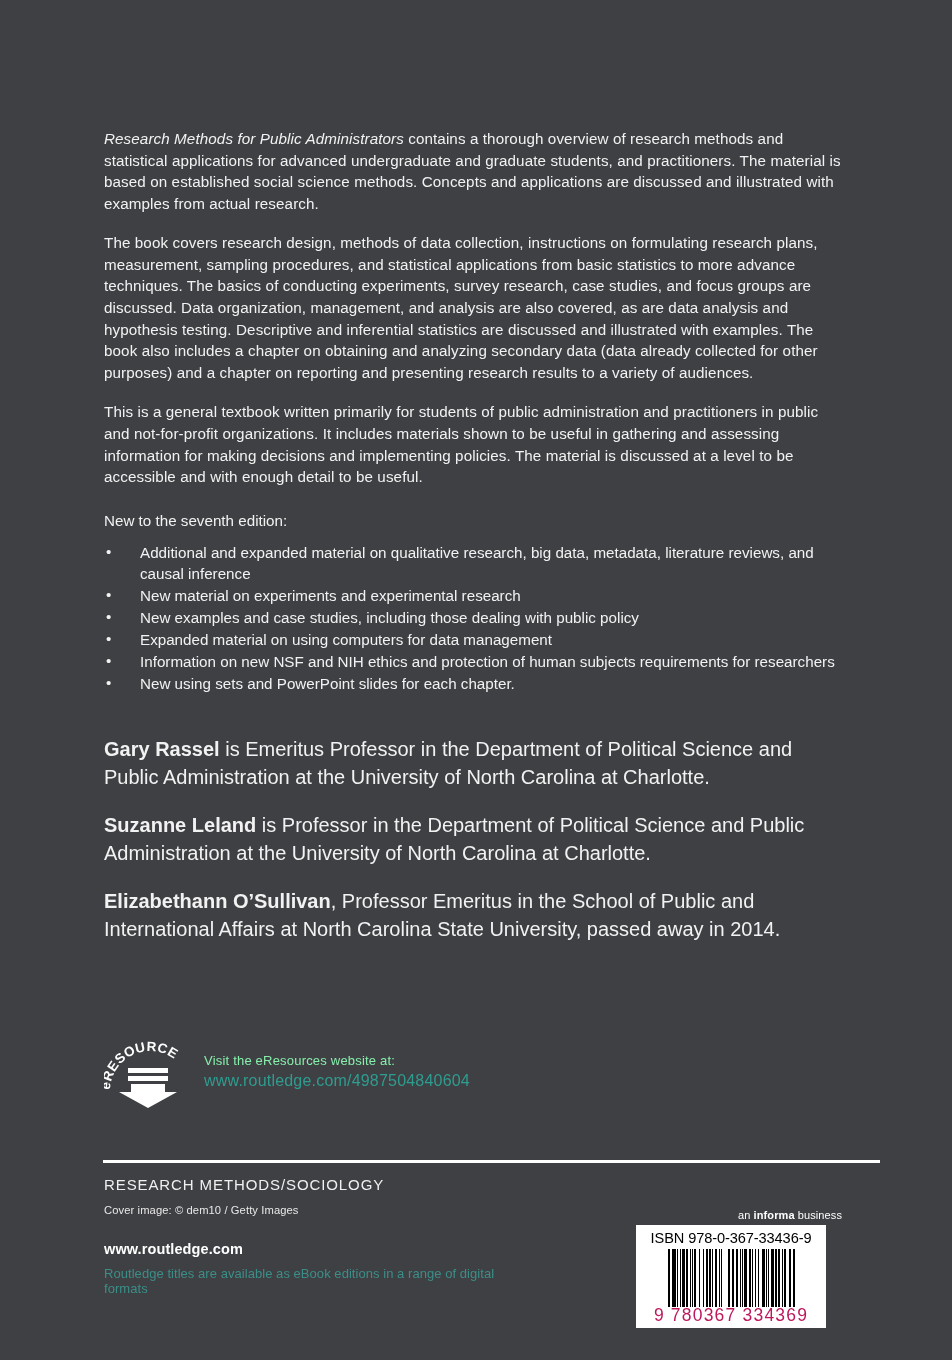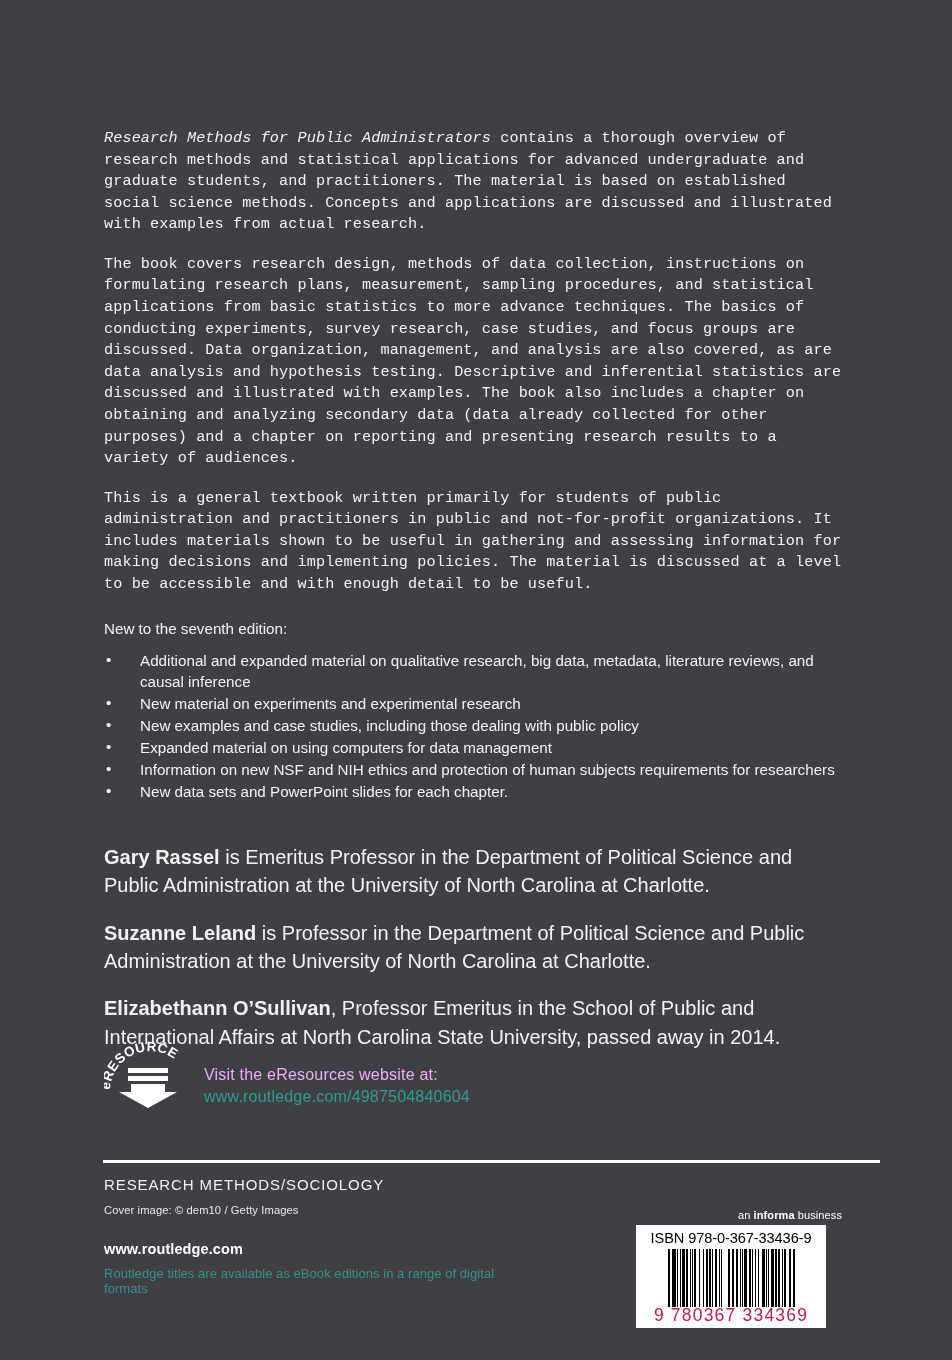--- a/index.html
+++ b/index.html
@@ -31,21 +31,20 @@
     width: 738px;
   }
 
   p.blurb {
     margin: 0 0 18px 0;
     font-size: 15.2px;
     line-height: 1.42;
     color: #f2f2f2;
     letter-spacing: 0.1px;
     text-align: left;
-    font-family: Liberation Mono, monospace;
   }
   p.blurb:last-child { margin-bottom: 0; }
 
   .title-italic {
     font-style: italic;
   }
 
   .new-edition-head {
     margin: 22px 0 12px 0;
     font-size: 15.2px;
@@ -103,25 +102,24 @@
     top: 0;
     width: 86px;
     height: 74px;
   }
   .eres-text {
     position: absolute;
     left: 100px;
     top: 16px;
   }
   .eres-line1 {
-    font-size: 16px;
-    color: #f0abfc;
+    font-size: 13px;
+    color: #86efac;
     line-height: 1.38;
     letter-spacing: 0.2px;
-    margin-top: 12px;
   }
   .eres-url {
     font-size: 16px;
     color: #2f9c90;
     line-height: 1.38;
     letter-spacing: 0.2px;
   }
 
   
   .divider {
@@ -286,21 +284,21 @@
     <p class="blurb">This is a general textbook written primarily for students of public administration and practitioners in public and not-for-profit organizations. It includes materials shown to be useful in gathering and assessing information for making decisions and implementing policies. The material is discussed at a level to be accessible and with enough detail to be useful.</p>
 
     <div class="new-edition-head">New to the seventh edition:</div>
 
     <ul class="new-list">
       <li><span class="bullet">•</span><span>Additional and expanded material on qualitative research, big data, metadata, literature reviews, and causal inference</span></li>
       <li><span class="bullet">•</span><span>New material on experiments and experimental research</span></li>
       <li><span class="bullet">•</span><span>New examples and case studies, including those dealing with public policy</span></li>
       <li><span class="bullet">•</span><span>Expanded material on using computers for data management</span></li>
       <li><span class="bullet">•</span><span>Information on new NSF and NIH ethics and protection of human subjects requirements for researchers</span></li>
-      <li><span class="bullet">•</span><span>New data sets and PowerPoint slides for each chapter.</span></li>
+      <li><span class="bullet">•</span><span>New using sets and PowerPoint slides for each chapter.</span></li>
     </ul>
 
     <div class="authors">
       <p class="author"><span class="author-name">Gary Rassel</span><span> is Emeritus Professor in the Department of Political Science and Public Administration at the University of North Carolina at Charlotte.</span></p>
       <p class="author"><span class="author-name">Suzanne Leland</span><span> is Professor in the Department of Political Science and Public Administration at the University of North Carolina at Charlotte.</span></p>
       <p class="author"><span class="author-name">Elizabethann O’Sullivan</span><span>, Professor Emeritus in the School of Public and International Affairs at North Carolina State University, passed away in 2014.</span></p>
     </div>
 
   </div>
 

